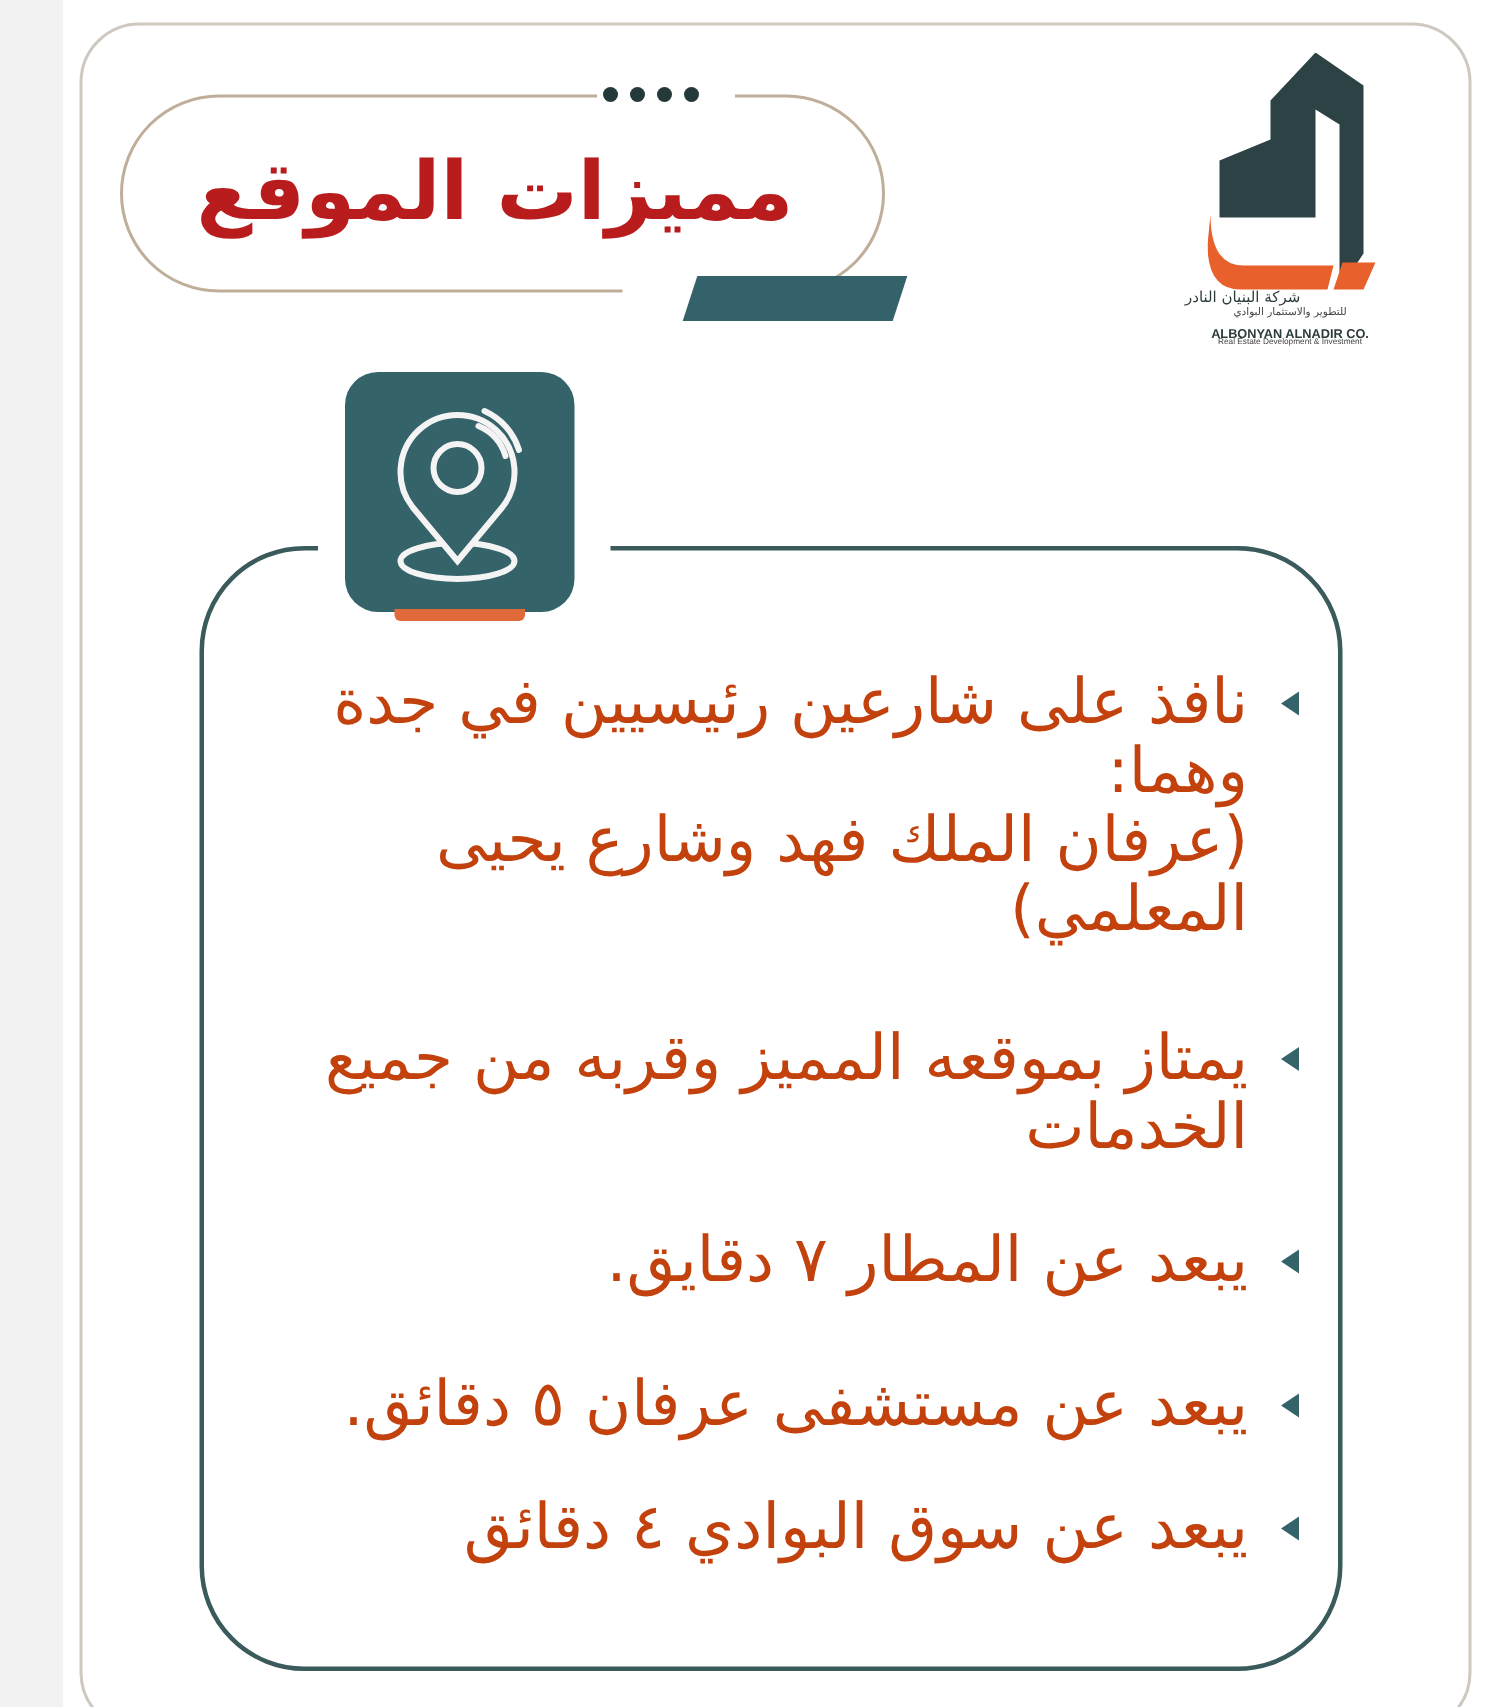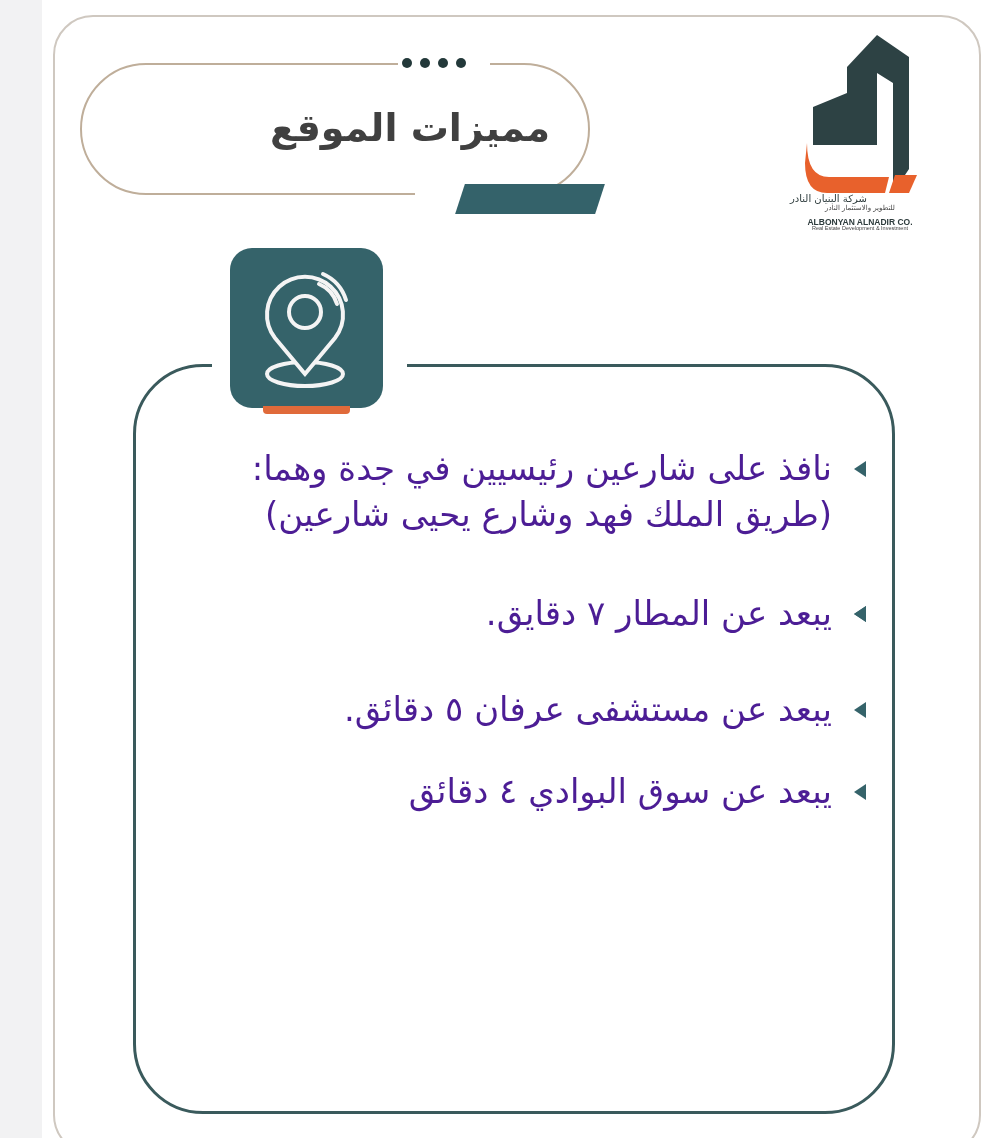--- a/index.html
+++ b/index.html
@@ -25,22 +25,22 @@
     }
     .title-gap {
       position: absolute; left: 398px; top: 58px; width: 92px; height: 12px; background: #fff;
     }
     .dots { position: absolute; left: 402px; top: 58px; display: flex; gap: 8px; }
     .dot { width: 10px; height: 10px; border-radius: 50%; background: #23393a; }
     .title-gap-bottom {
       position: absolute; left: 415px; top: 188px; width: 180px; height: 14px; background: #fff;
     }
     .title-text {
-      position: absolute; left: 110px; top: 88px; width: 440px; text-align: right;
-      font-size: 38px; font-weight: bold; color: #404040; direction: rtl;
+      position: absolute; left: 110px; top: 88px; width: 440px; text-align: center;
+      font-size: 54px; font-weight: bold; color: #b91c1c; direction: rtl;
       line-height: 80px;
     }
     .title-bar {
       position: absolute; left: 460px; top: 184px; width: 140px; height: 30px;
       background: #34626a;
       transform: skewX(-18deg);
     }
     
     .logo { position: absolute; left: 805px; top: 35px; width: 115px; height: 200px; }
     .logo-text-ar {
@@ -77,22 +77,22 @@
       position: absolute; left: 263px; top: 406px; width: 87px; height: 8px;
       background: #e06a3a; border-radius: 0 0 4px 4px;
     }
     .pin-icon { position: absolute; left: 253px; top: 262px; width: 110px; height: 130px; }
     
     .features {
       position: absolute; left: 150px; top: 445px; width: 720px;
       direction: rtl; margin: 0; padding: 0; list-style: none;
     }
     .feature {
-      position: relative; padding-right: 38px; color: #4c1d95;
-      font-size: 34px; line-height: 46px;
+      position: relative; padding-right: 38px; color: #c2410c;
+      font-size: 42px; line-height: 46px;
     }
     .bullet {
       position: absolute; right: 4px; top: 16px; width: 0; height: 0;
       border-top: 8px solid transparent; border-bottom: 8px solid transparent;
       border-right: 12px solid #35636a;
     }
     .f1 { margin-bottom: 53px; }
     .f2 { margin-bottom: 43px; }
     .f3 { margin-bottom: 50px; }
     .f4 { margin-bottom: 30px; }
@@ -116,45 +116,46 @@
 <div class="title-bar"></div>
 <h1 class="title-text" style="margin:0">مميزات الموقع</h1>
 
 <svg class="logo" viewBox="0 0 115 200">
   <polygon points="42,32 72,0 104,22 104,134 88,158 88,48 72,38 72,110 8,110 8,72 42,58" fill="#2d4244"></polygon>
   <polygon points="8,110 72,110 72,58 42,58" fill="#2d4244" opacity="0"></polygon>
   <path d="M2,108 Q2,142 24,142 L84,142 L80,158 L22,158 Q0,158 0,128 Z" fill="#e8612c"></path>
   <polygon points="90,140 112,140 104,158 84,158" fill="#e8612c"></polygon>
 </svg>
 <div class="logo-text-ar">شركة البنيان النادر</div>
-<div class="logo-text-ar2">للتطوير والاستثمار النادر</div>
+<div class="logo-text-ar2">للتطوير والاستثمار البوادي</div>
 <div class="logo-text-en">ALBONYAN ALNADIR CO.</div>
 <div class="logo-text-en2">Real Estate Development &amp; Investment</div>
 
 <div class="content-box"></div>
 <div class="content-gap"></div>
 
 <div class="pin-tile"></div>
 <div class="pin-underline"></div>
 <svg class="pin-icon" viewBox="0 0 110 130" fill="none" stroke="#f4f4f4" stroke-width="4" stroke-linecap="round">
   <ellipse cx="52" cy="112" rx="38" ry="12"></ellipse>
   <path d="M52,112 L22,76 A38,38 0 1,1 82,76 Z" fill="#35636a"></path>
   <circle cx="52" cy="50" r="16"></circle>
   <path d="M66,22 A32,32 0 0,1 84,42"></path>
   <path d="M70,12 A42,42 0 0,1 93,38"></path>
 </svg>
 
 <ul class="features">
   <li class="feature f1">
     <span class="bullet"></span>
     <div>نافذ على شارعين رئيسيين في جدة وهما:</div>
-    <div>(طريق الملك فهد وشارع يحيى شارعين)</div>
+    <div>(عرفان الملك فهد وشارع يحيى المعلمي)</div>
   </li>
   <li class="feature f2">
     <span class="bullet"></span>
+    <div>يمتاز  بموقعه المميز وقربه من جميع الخدمات</div>
   </li>
   <li class="feature f3">
     <span class="bullet"></span>
     <div>يبعد عن المطار ٧ دقايق.</div>
   </li>
   <li class="feature f5">
     <span class="bullet"></span>
     <div>يبعد عن مستشفى عرفان ٥ دقائق.</div>
   </li>
   <li class="feature">

